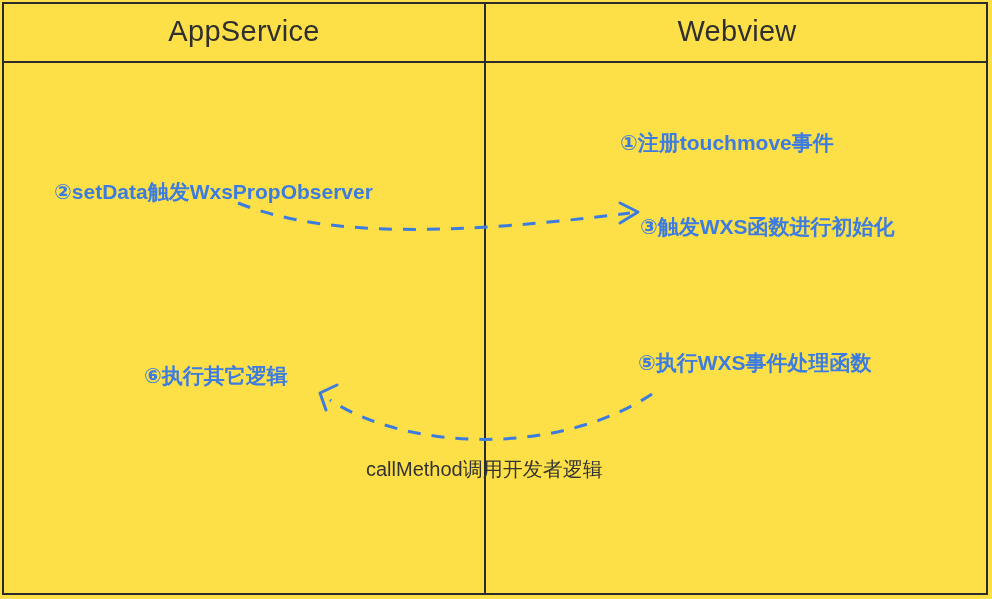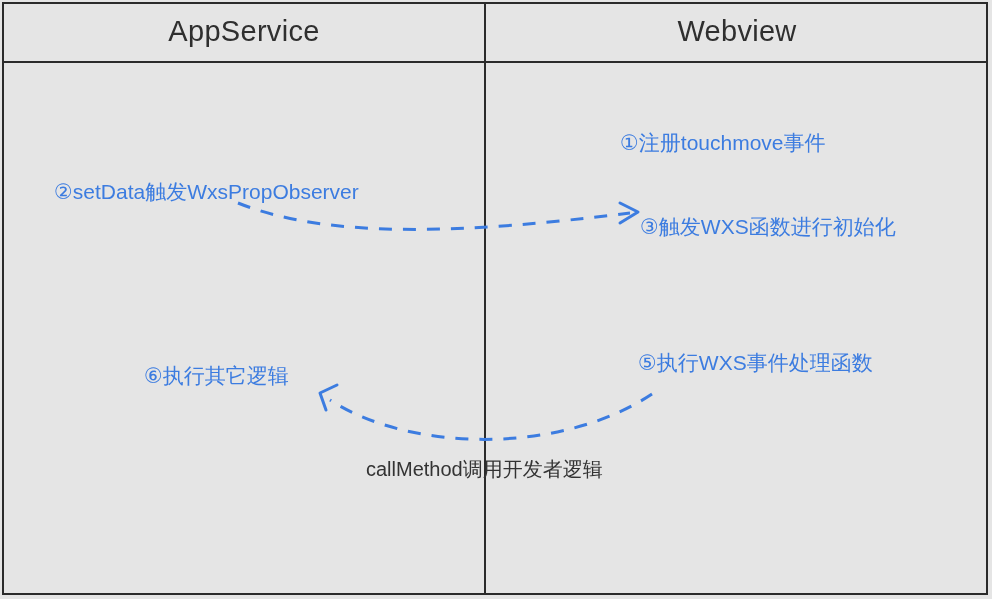--- a/index.html
+++ b/index.html
@@ -8,21 +8,21 @@
     padding: 0;
     background: #ffffff;
   }
   body {
     font-family: "Liberation Sans", "DejaVu Sans", sans-serif;
   }
   #diagram-root {
     position: relative;
     width: 992px;
     height: 599px;
-    background: #e5e5e5;
+    background: #fde047;
     overflow: hidden;
   }
 
   
   .frame {
     position: absolute;
     left: 2px;
     top: 2px;
     width: 986px;
     height: 593px;
@@ -61,20 +61,21 @@
   .col-header.left  { left: 4px;   width: 480px; }
   .col-header.right { left: 488px; width: 498px; text-align: center; }
 
   
   .step {
     position: absolute;
     color: #3c7ce0;
     font-size: 21px;
     line-height: 30px;
     white-space: nowrap;
+    font-weight: bold;
   }
   .step .sub {
     display: block;
     padding-left: 16px;
   }
 
   .step-1 { left: 620px; top: 128px; }
   .step-2 { left: 54px;  top: 177px; }
   .step-3 { left: 640px; top: 200px; margin-top: 12px; }
   .step-4 { left: 638px; top: 275px; }

